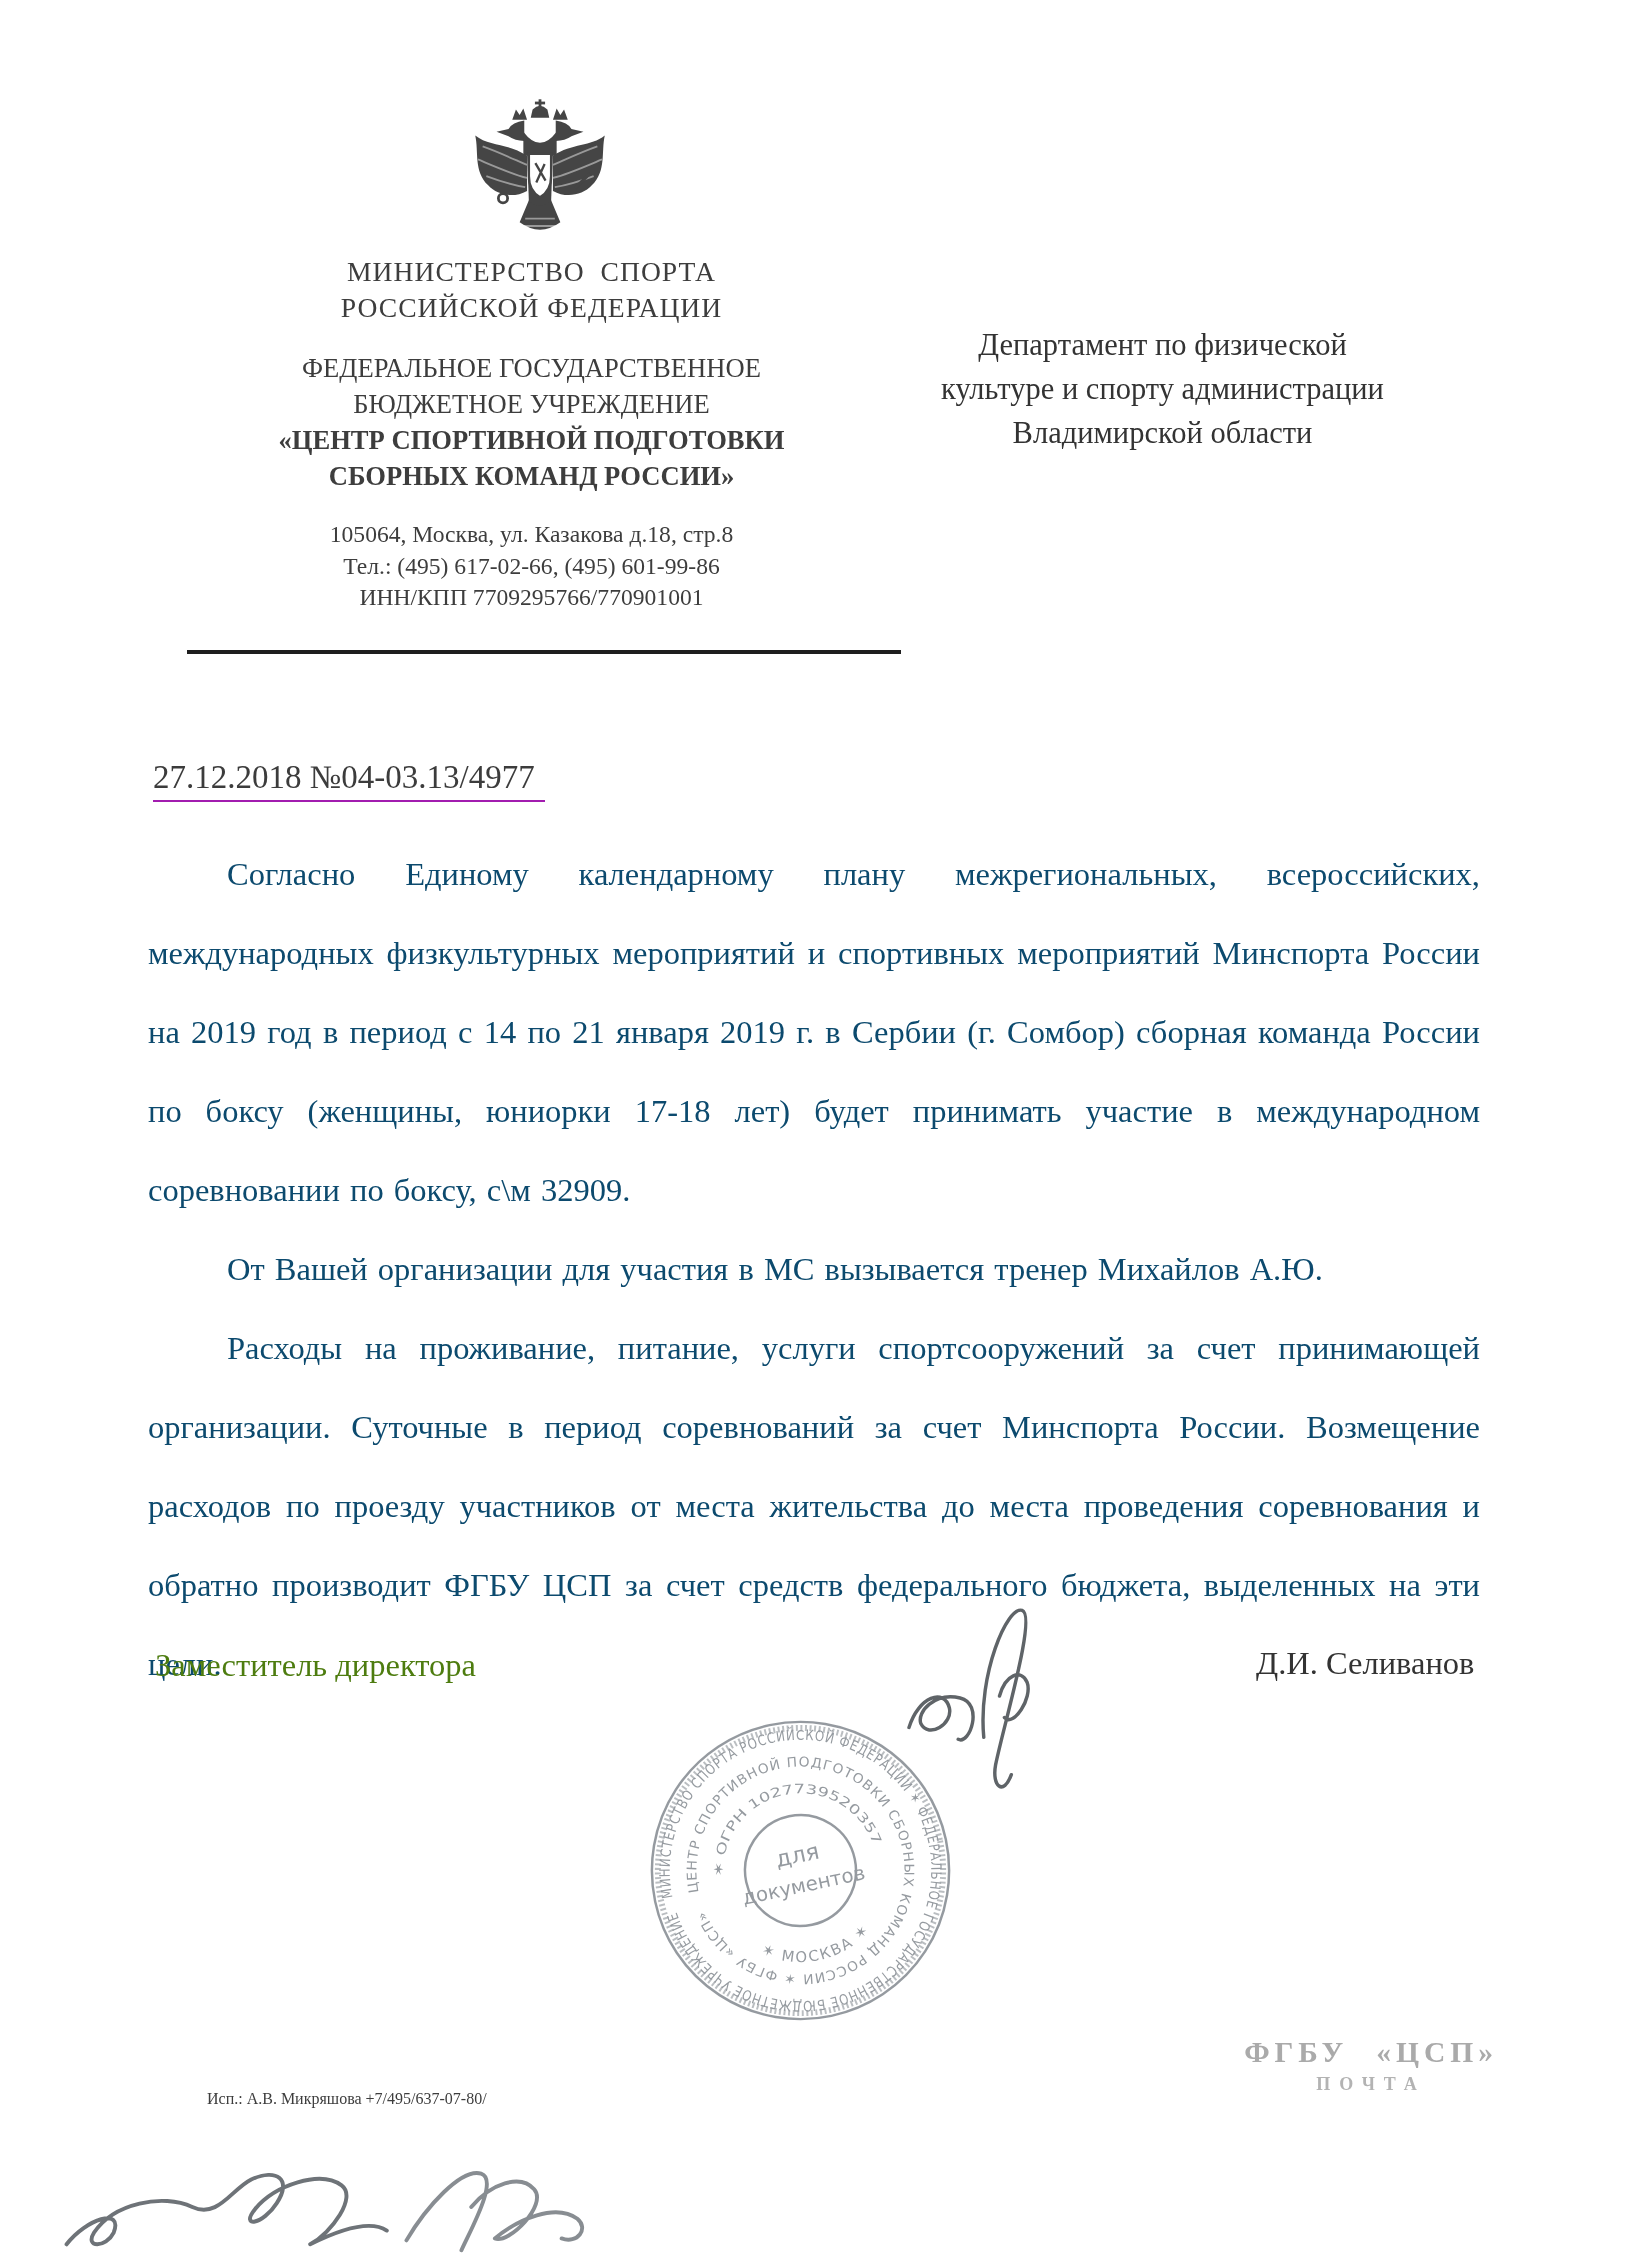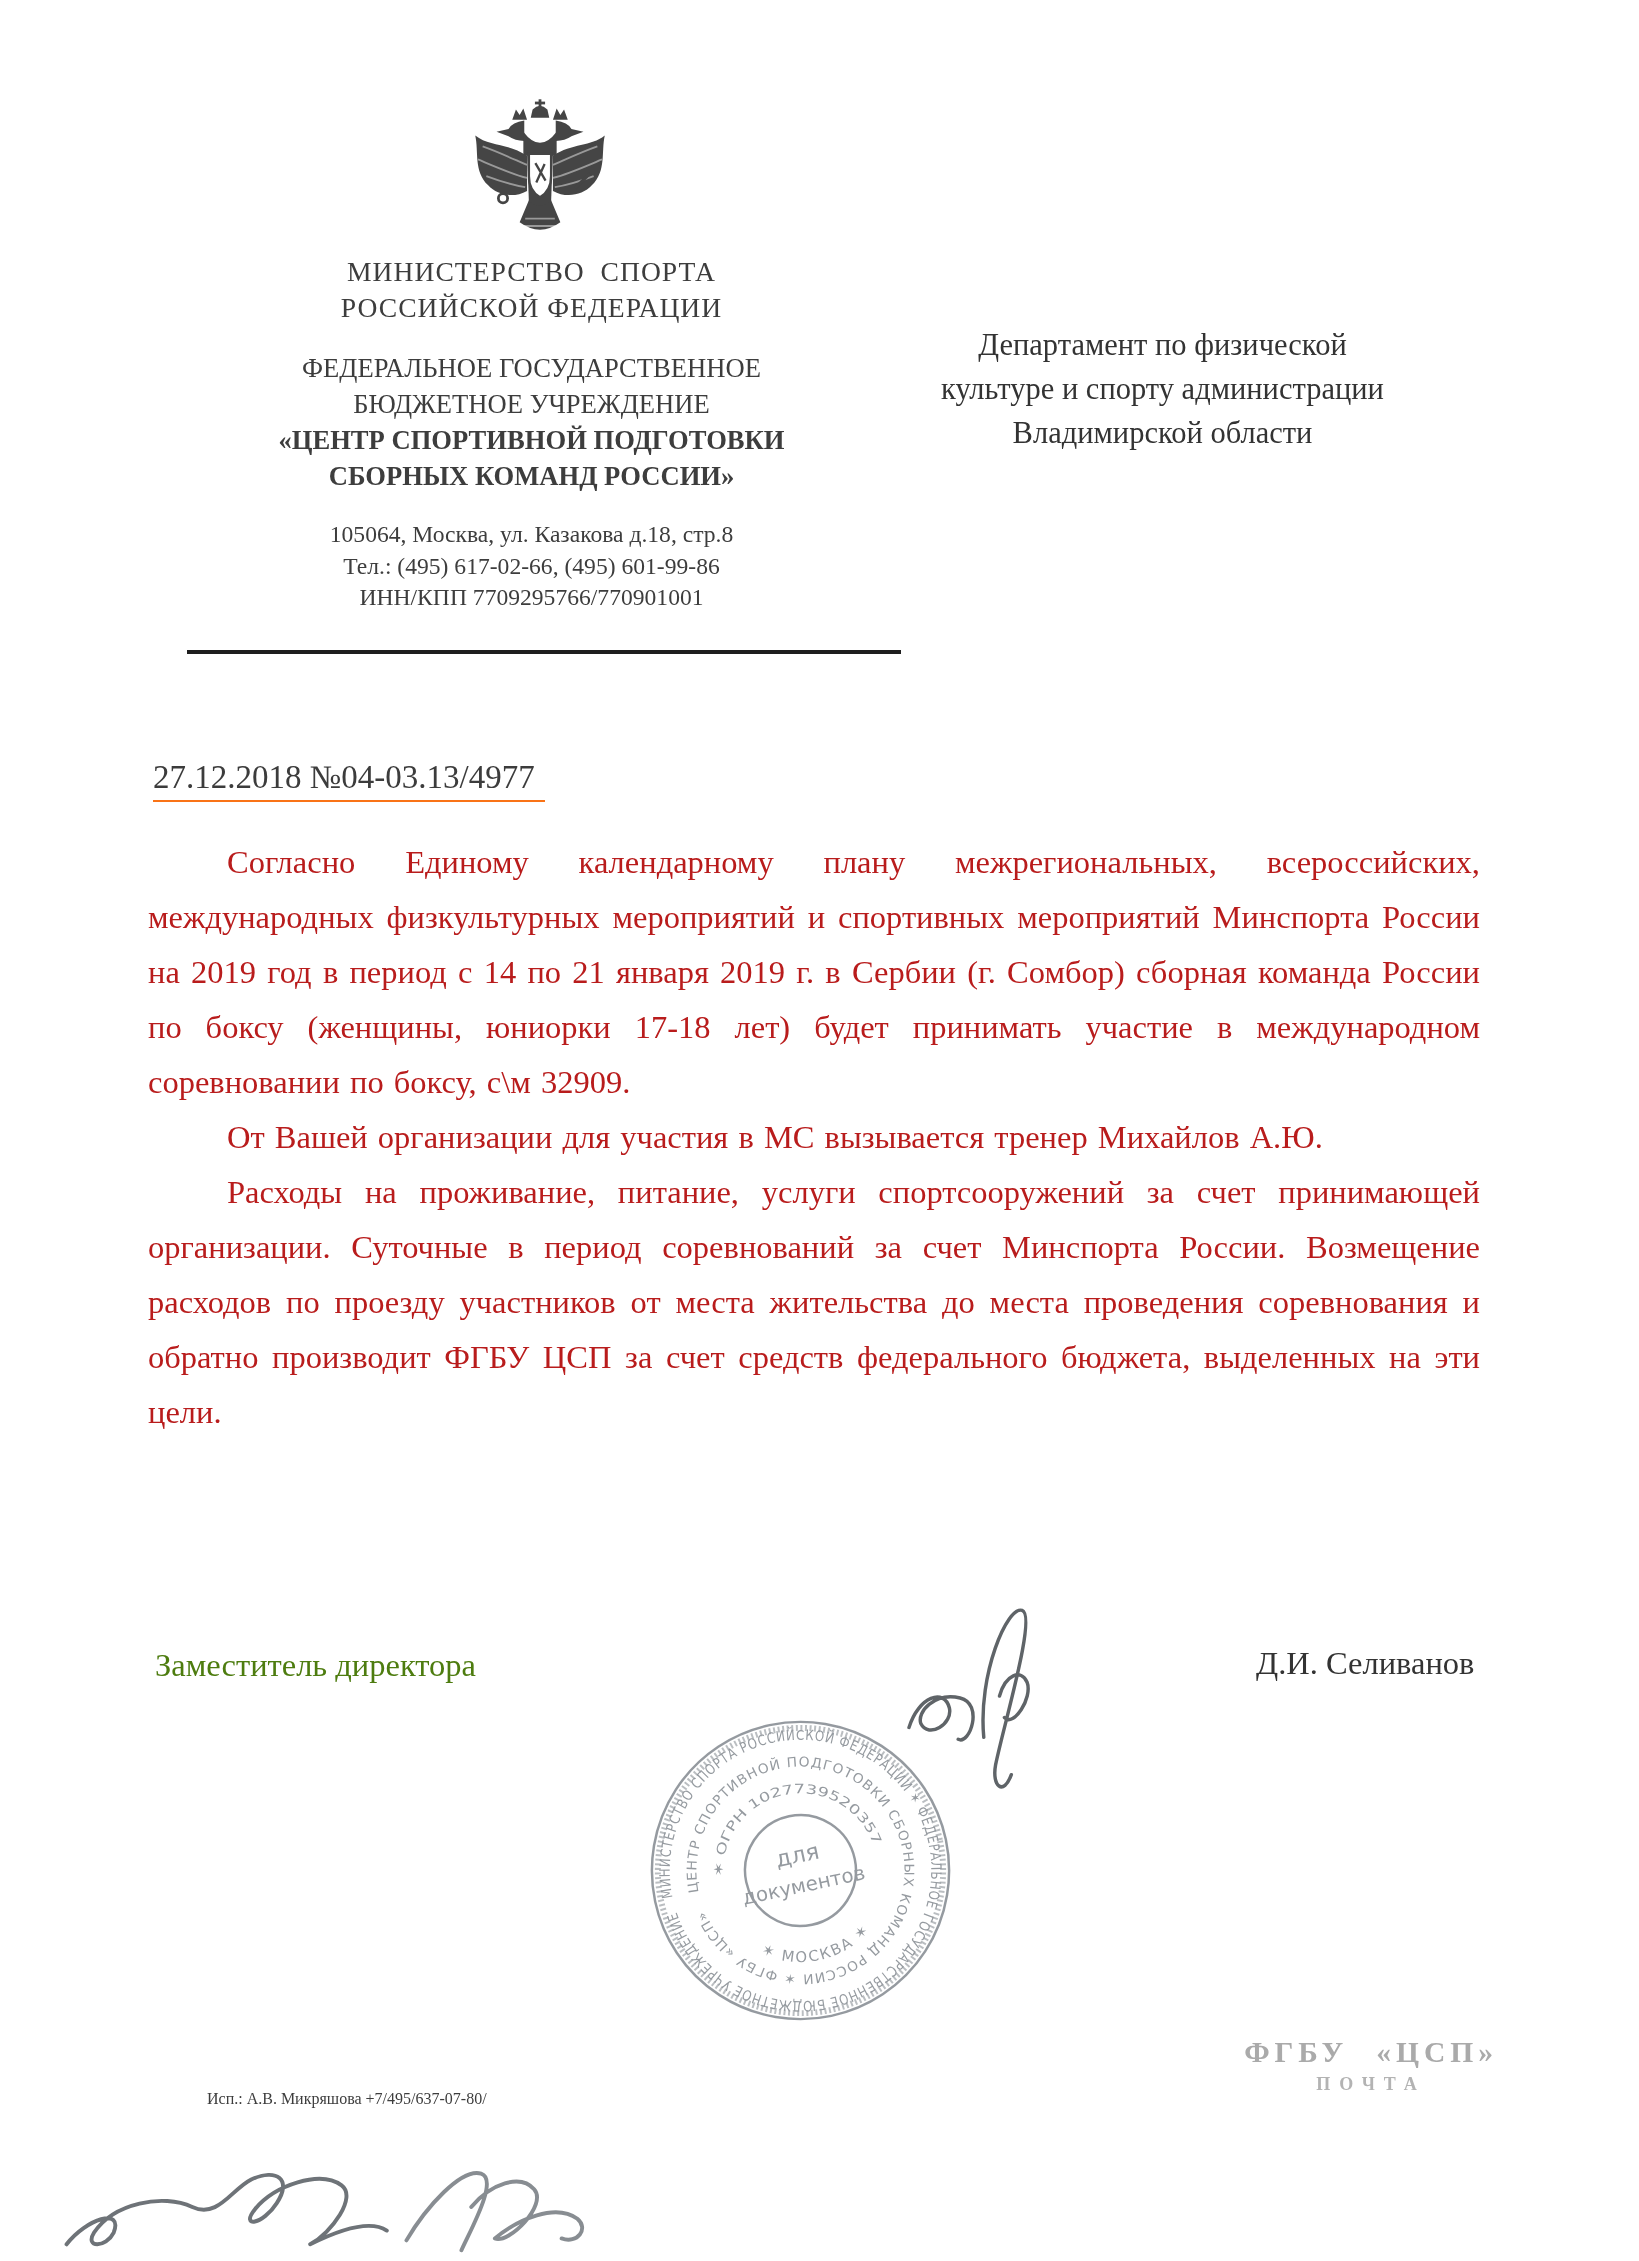--- a/index.html
+++ b/index.html
@@ -17,24 +17,24 @@
   .org-line{font-size:26.6px; line-height:36px; color:#3d3d3d;}
   .org-line.bold{font-weight:bold;}
   .addr-gap{height:25.6px;}
   .addr-line{font-size:23.6px; line-height:31.5px; color:#3d3d3d;}
   .rule{position:absolute; left:187px; top:650px; width:714px; height:3.9px; background:#1e1e1e;}
   
   .recipient{position:absolute; left:867px; top:323px; width:591px; text-align:center;
              font-size:30.5px; line-height:44px; color:#333;}
   
   .reference{position:absolute; left:153px; top:759px; font-size:33px; color:#3c3c3c;
-             border-bottom:2px solid #f97316; padding:0 9.9px 3.9px 0;}
+             border-bottom:2px solid #a21caf; padding:0 9.9px 3.9px 0;}
   
   .body-text{position:absolute; left:148px; top:835px; width:1332px;
-             font-size:32.5px; line-height:55px; text-align:justify; color:#b91c1c;}
+             font-size:32.5px; line-height:79px; text-align:justify; color:#0c4a6e;}
   .body-text p{margin:0; text-indent:79px; word-spacing:2px;}
   
   .sig-title{position:absolute; left:155px; top:1647px; font-size:32.5px; color:#4d7c0f;}
   .sig-name{position:absolute; left:1220px; top:1645px; font-size:32.5px; color:#333;margin-left:36px;}
   
   .stamp-wrap{position:absolute; left:642px; top:1712px; width:317px; height:317px; opacity:.88;}
   .stamp-wrap svg text, .stamp-wrap svg textPath{
     font-family:"DejaVu Sans", sans-serif; fill:#878d93;
   }
   

